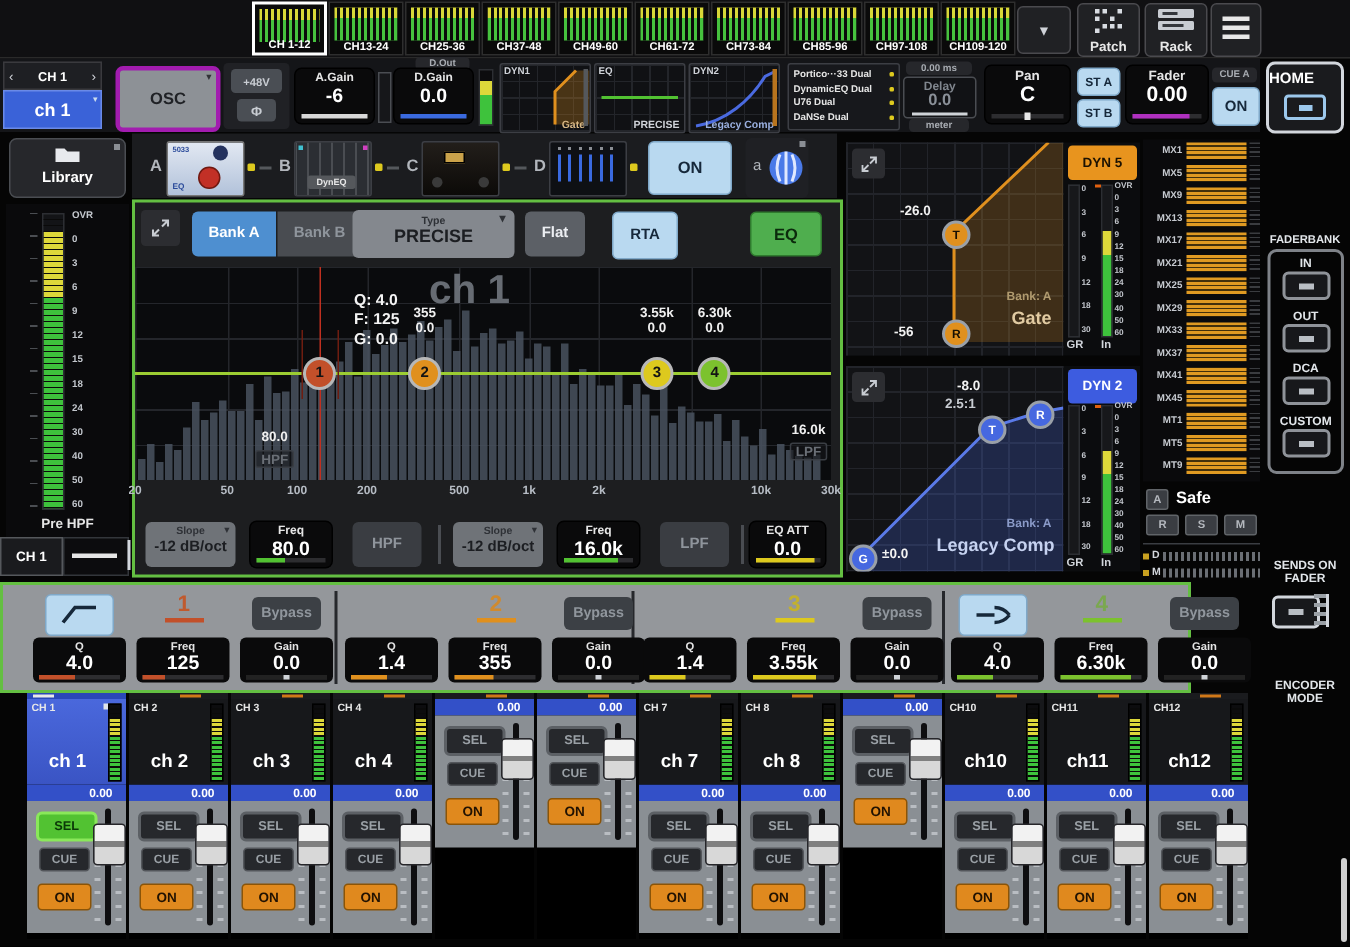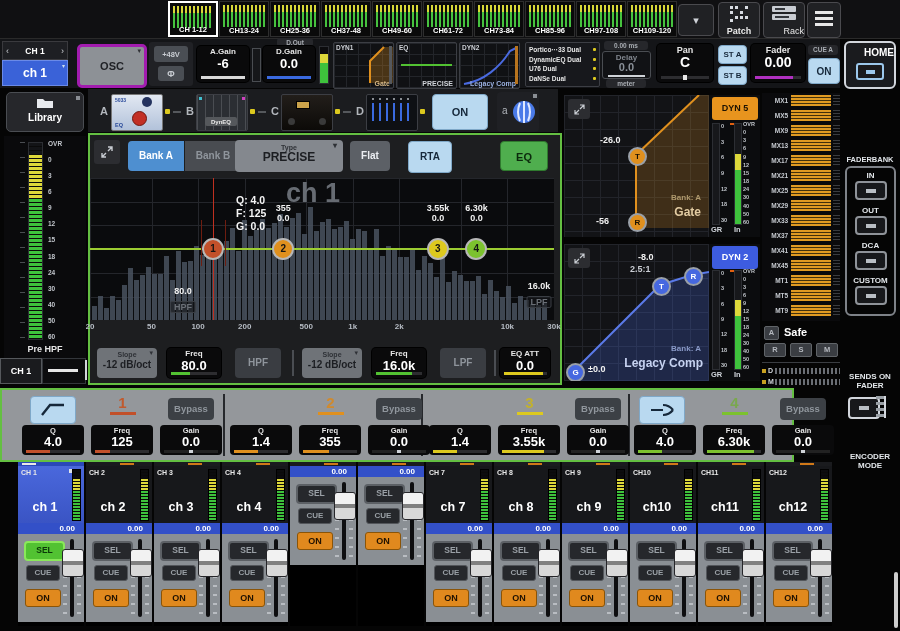--- a/index.html
+++ b/index.html
@@ -211,21 +211,21 @@
     </svg>
     <div class="ab" style="left:0;right:0;bottom:1px;text-align:center;font-size:9px;font-weight:bold;color:#e8e8e8;">Patch</div>
   </div>
   <div class="ab topbtn" style="left:763px;top:2px;width:40px;height:34px;">
     <svg class="ab" style="left:8px;top:3px;" width="24" height="15">
       <rect x="0" y="0" width="24" height="6" rx="1" fill="#c8ccd2"></rect>
         <rect x="0" y="8" width="24" height="6" rx="1" fill="#c8ccd2"></rect>
       <rect x="3" y="2" width="10" height="2" fill="#33363b"></rect>
         <rect x="3" y="10" width="14" height="2" fill="#33363b"></rect>
     </svg>
-    <div class="ab" style="left:0;right:0;bottom:1px;text-align:right;font-size:9px;font-weight:normal;color:#e8e8e8;">Rack</div>
+    <div class="ab" style="left:0;right:0;bottom:1px;text-align:center;font-size:9px;font-weight:bold;color:#e8e8e8;">Rack</div>
   </div>
   <div class="ab topbtn" style="left:807px;top:2px;width:32px;height:34px;">
     <div class="ab" style="left:7px;top:8px;">
       <div style="width:18px;height:3px;background:#e8e8e8;margin-bottom:3px;"></div>
       <div style="width:18px;height:3px;background:#e8e8e8;margin-bottom:3px;"></div>
       <div style="width:18px;height:3px;background:#e8e8e8;"></div>
     </div>
   </div>
 
   <div class="ab" style="left:0;top:39px;width:840px;height:49px;background:#141518;"></div>
@@ -344,21 +344,21 @@
     <div class="vl" style="font-size:14px;">0.00</div>
     <div class="tr">
         <div class="fl" style="background:#b030c0;width:82%;"></div>
       </div>
   </div>
   <div class="ab tag" style="left:808px;top:45px;width:30px;height:10px;line-height:10px;">CUE A</div>
   <div class="ab ltblue ctr" style="left:808px;top:58px;width:30px;height:24px;font-size:10px;">
       <span>ON</span>
     </div>
 
-  <div class="ab" style="left:844px;top:41px;width:52px;height:48px;background:#1a1b1e;border:2px solid #d2d6dc;border-radius:6px;box-sizing:border-box;text-align:right;">
+  <div class="ab" style="left:844px;top:41px;width:52px;height:48px;background:#1a1b1e;border:2px solid #d2d6dc;border-radius:6px;box-sizing:border-box;text-align:left;">
     <div style="font-size:10px;font-weight:bold;margin-top:4px;">HOME</div>
     <div style="width:24px;height:13px;border:2px solid #9cc8ec;border-radius:3px;margin:5px auto 0;position:relative;">
       <div style="position:absolute;left:50%;top:50%;width:9px;height:4px;margin:-2px 0 0 -4.5px;background:#9cc8ec;"></div>
     </div>
   </div>
 
   <div class="ab" style="left:88px;top:89px;width:470px;height:43px;background:#1b1c1f;"></div>
   <div class="ab" style="left:6px;top:92px;width:76px;height:38px;background:#26272b;border:1px solid #4a4d52;border-radius:5px;text-align:center;">
     <svg width="18" height="13" style="margin-top:3px;">
       <path d="M1 3 h6 l2 2 h8 v7 h-16 z" fill="#e8eaee"></path>
@@ -1162,25 +1162,20 @@
           <div class="s-on">ON</div>
           <div class="s-track"></div>
           <div class="s-ticks"></div>
           <div class="s-ticks2"></div>
           <div class="s-cap"></div>
         </div>
       </div>
 
       <div class="strip">
         <div class="s-top"></div>
-        <div class="s-head">
-          <span class="s-ch">CH 9</span>
-          <span class="s-name">ch 9</span>
-          <span class="s-meter"></span>
-        </div>
         <div class="s-val">0.00</div>
         <div class="s-body">
           <div class="s-sel">SEL</div>
           <div class="s-cue">CUE</div>
           <div class="s-on">ON</div>
           <div class="s-track"></div>
           <div class="s-ticks"></div>
           <div class="s-ticks2"></div>
           <div class="s-cap"></div>
         </div>

